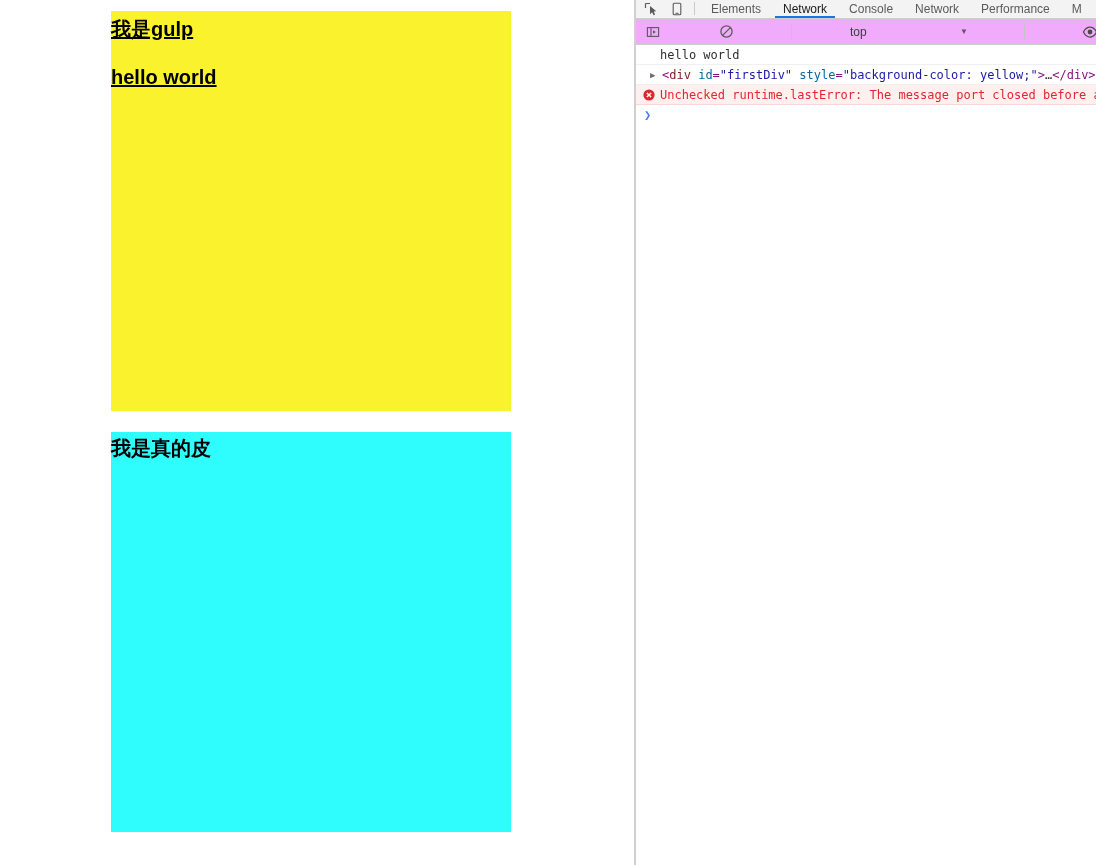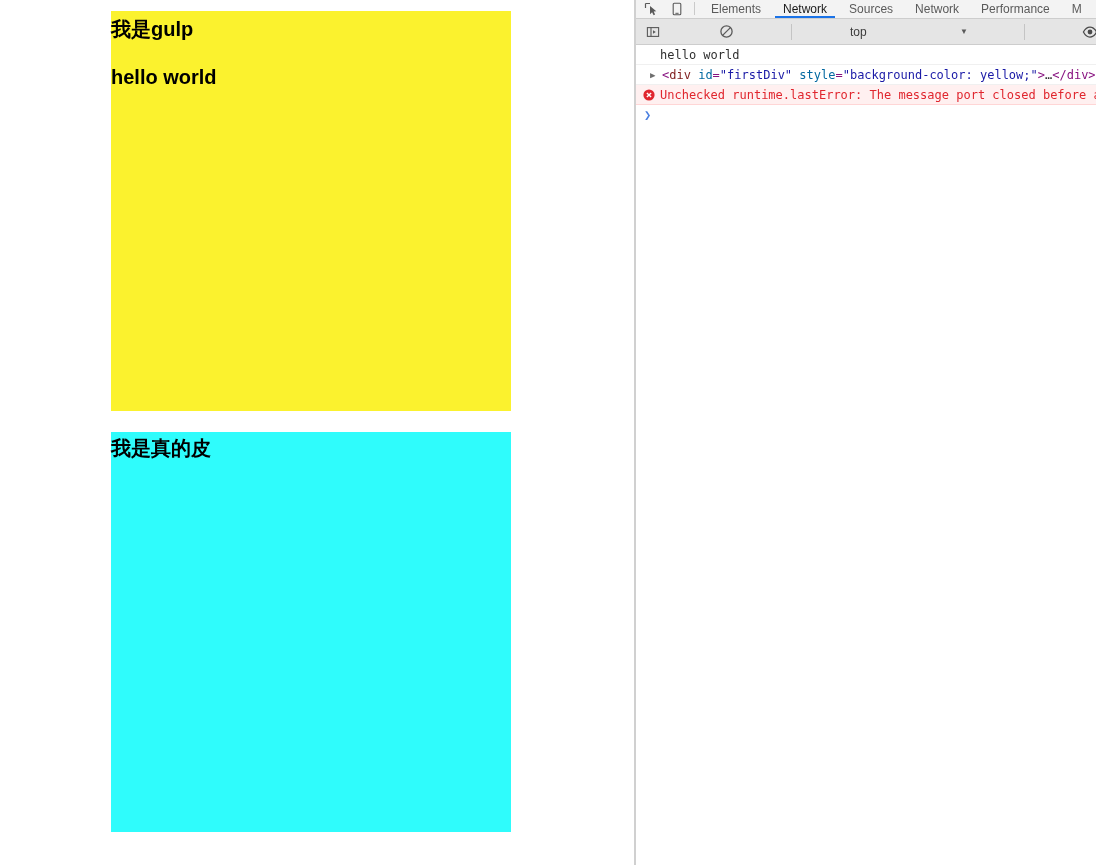--- a/index.html
+++ b/index.html
@@ -35,20 +35,21 @@
     position: absolute;
     left: 111px;
     width: 400px;
     padding: 0;
   }
 
   #first-div {
     top: 11px;
     height: 400px;
     background: #fbf22e;
+    text-decoration: underline;
   }
 
   #second-div {
     top: 432px;
     height: 400px;
     background: #2ffcfc;
   }
 
   .block-heading {
     margin: 0;
@@ -140,21 +141,21 @@
     content: "";
     position: absolute;
     left: 3px; right: 3px; bottom: 0;
     height: 2px;
     background: #1a73e8;
   }
 
   
   #console-toolbar {
     height: 26px;
-    background: #e5e5e5;
+    background: #f0abfc;
     border-bottom: 1px solid #cdcdcd;
     display: flex;
     align-items: center;
     padding-left: 4px;
     gap: 47px;
   }
 
   .ct-btn {
     width: 26px;
     height: 24px;
@@ -320,21 +321,21 @@
         <svg width="14" height="14" viewBox="0 0 14 14">
           <rect x="3.2" y="1.3" width="7.6" height="11.4" rx="1" stroke="#5a5a5a" stroke-width="1.1" fill="none"></rect>
           <line x1="5.4" y1="11.3" x2="8.6" y2="11.3" stroke="#5a5a5a" stroke-width="1"></line>
         </svg>
       </button>
 
       <div class="tabbar-sep"></div>
 
       <button class="dt-tab">Elements</button>
       <button class="dt-tab active">Network</button>
-      <button class="dt-tab">Sources</button>
+      <button class="dt-tab">Console</button>
       <button class="dt-tab">Network</button>
       <button class="dt-tab">Performance</button>
       <button class="dt-tab">M</button>
     </div>
 
     <div id="console-toolbar">
 
       <button class="ct-btn" title="Show console sidebar">
         <svg width="14" height="14" viewBox="0 0 14 14">
           <rect x="1.4" y="2.6" width="11.2" height="8.8" stroke="#5a5a5a" stroke-width="1.1" fill="none"></rect>

